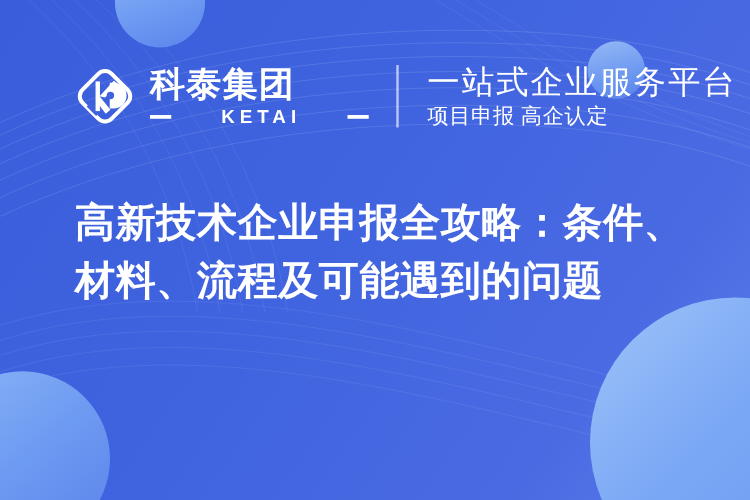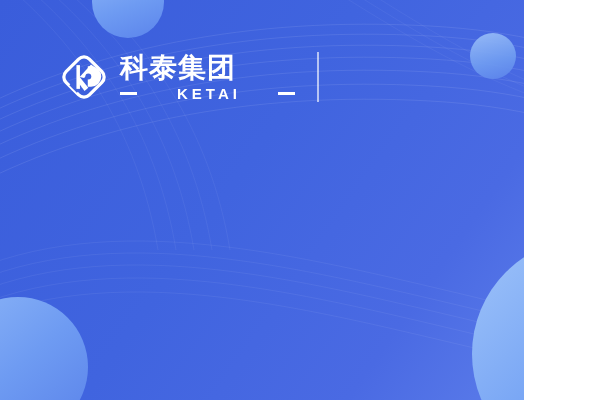--- a/index.html
+++ b/index.html
@@ -7,21 +7,21 @@
     margin: 0;
     padding: 0;
     background: #ffffff;
   }
   body {
     font-family: "Liberation Sans", "DejaVu Sans", sans-serif;
   }
 
   .banner {
     position: relative;
-    width: 524px;
+    width: 600px;
     height: 400px;
     overflow: hidden;
     background: linear-gradient(125deg, #3a5ddb 0%, #4064df 45%, #4a6ae3 78%, #5b7cea 100%);
   }
 
   
   .bg-layer {
     position: absolute;
     inset: 0;
     pointer-events: none;
@@ -258,16 +258,24 @@
         <div class="logo-en-row">
           <span class="logo-en-dash"></span>
           <span class="logo-en">KETAI</span>
           <span class="logo-en-dash"></span>
         </div>
       </div>
     </div>
 
     <div class="divider"></div>
 
+    <div class="tagline-block">
+      <div class="tagline-main">一站式企业服务平台</div>
+      <div class="tagline-sub">项目申报 高企认定</div>
+    </div>
   </div>
 
+  <div class="headline">
+    <div class="headline-line">高新技术企业申报全攻略：条件、</div>
+    <div class="headline-line">材料、流程及可能遇到的问题</div>
+  </div>
 
 </div>
 
 </body></html>

